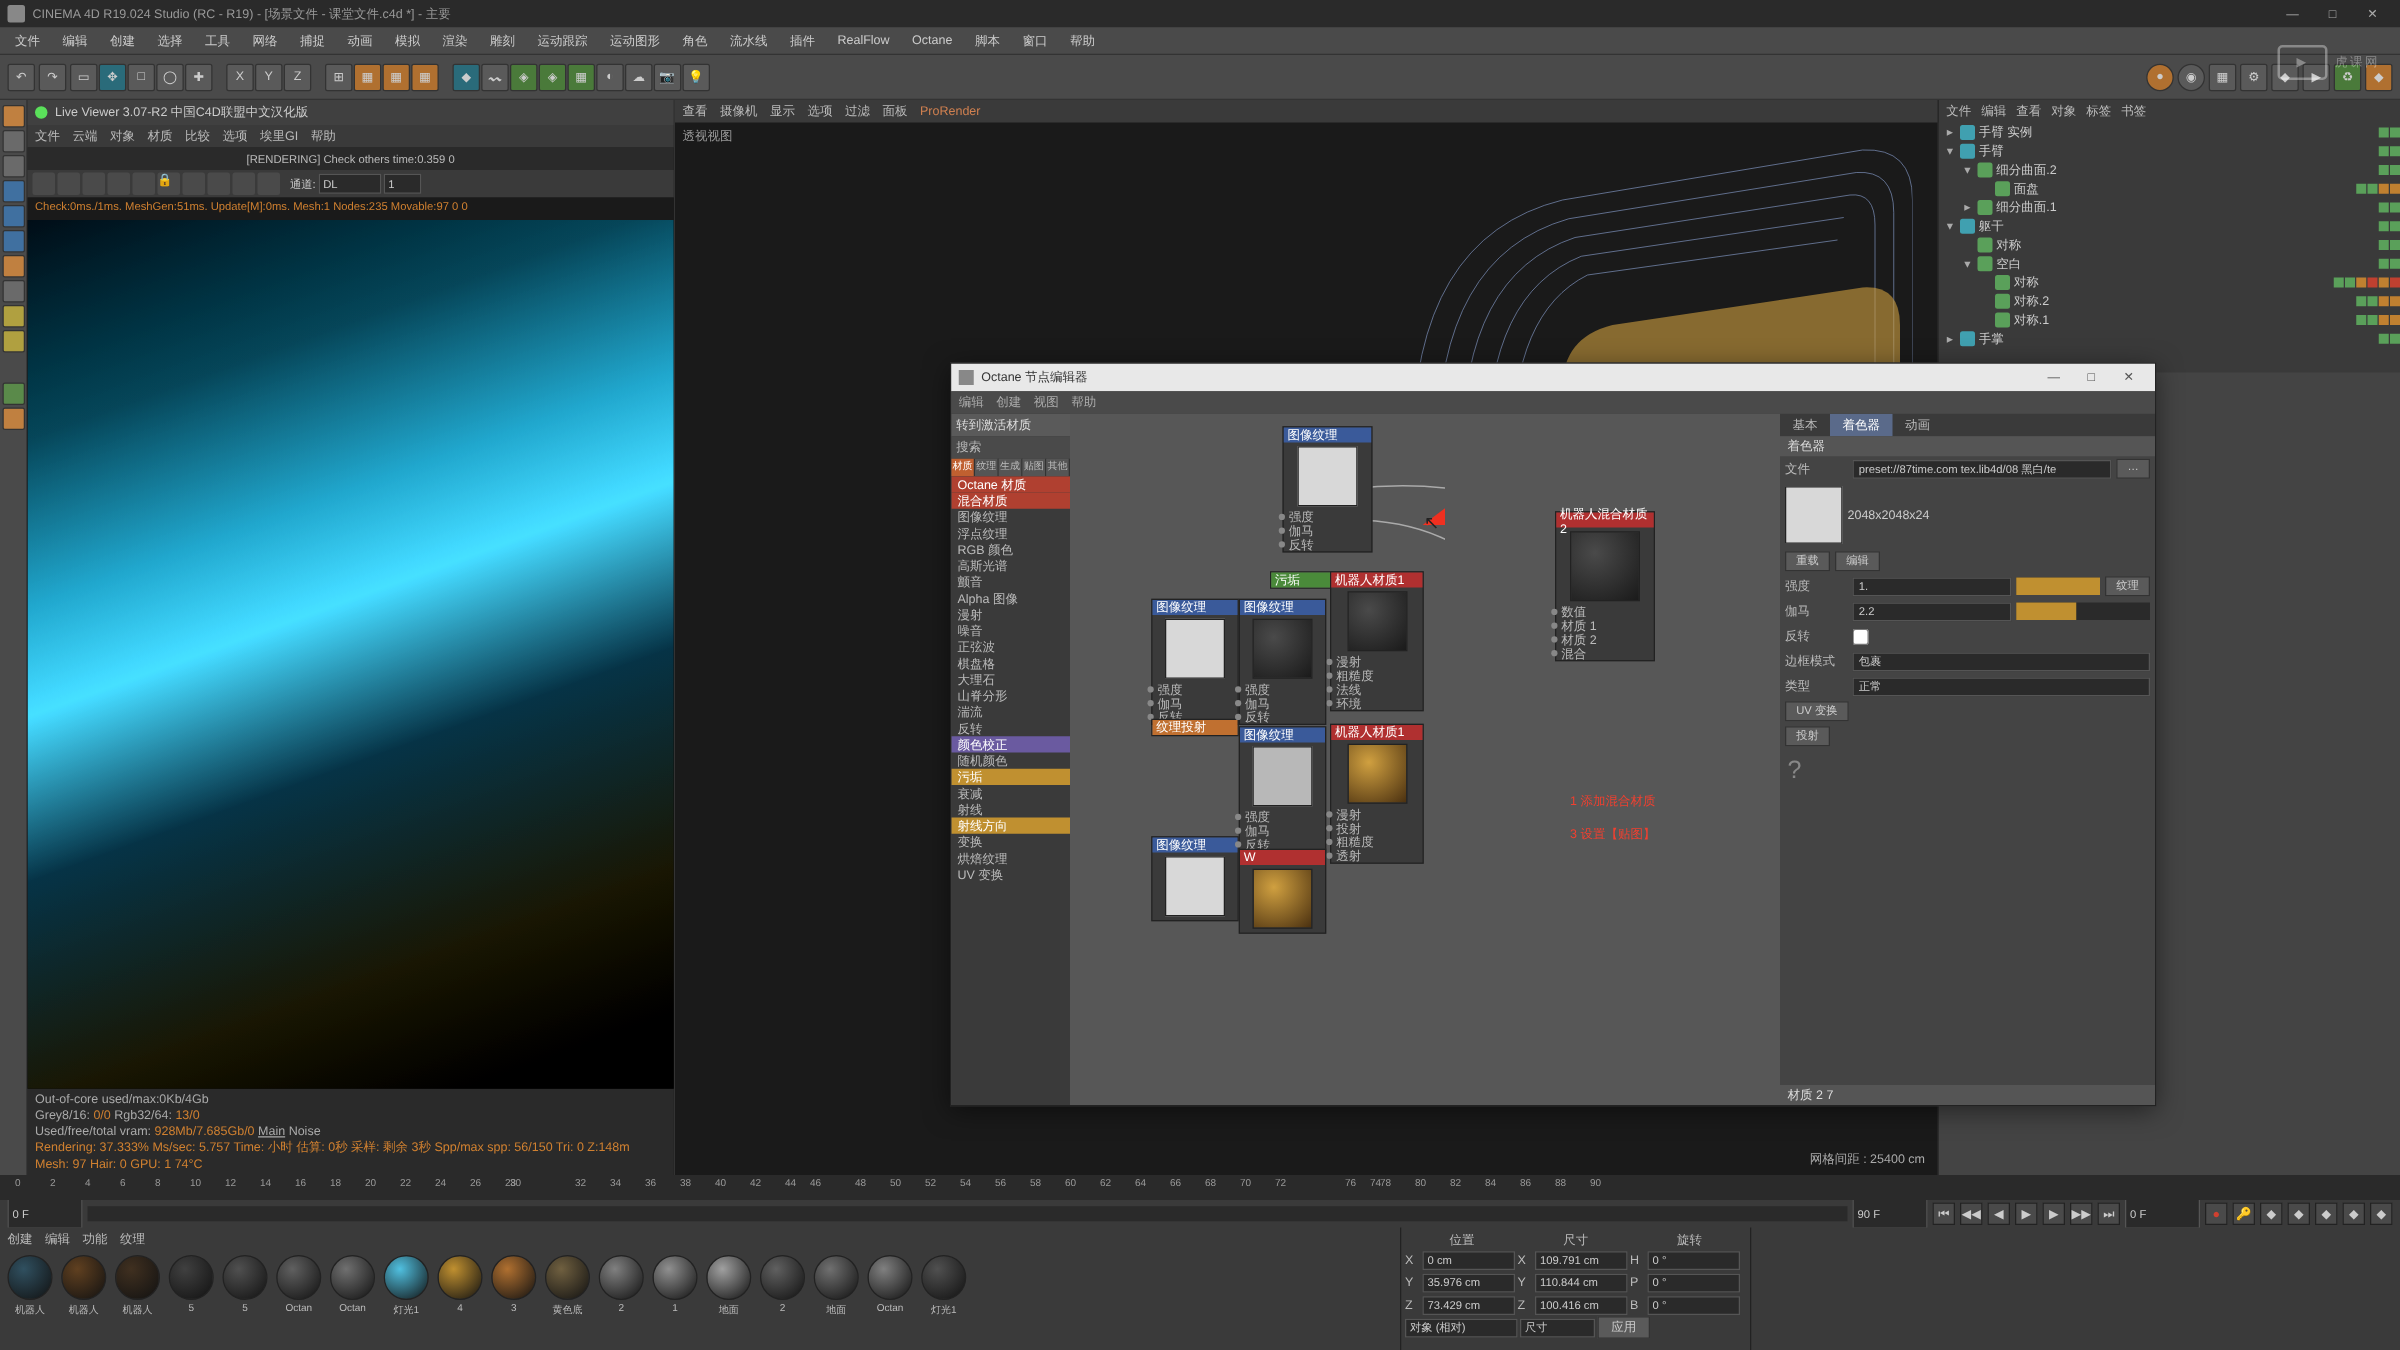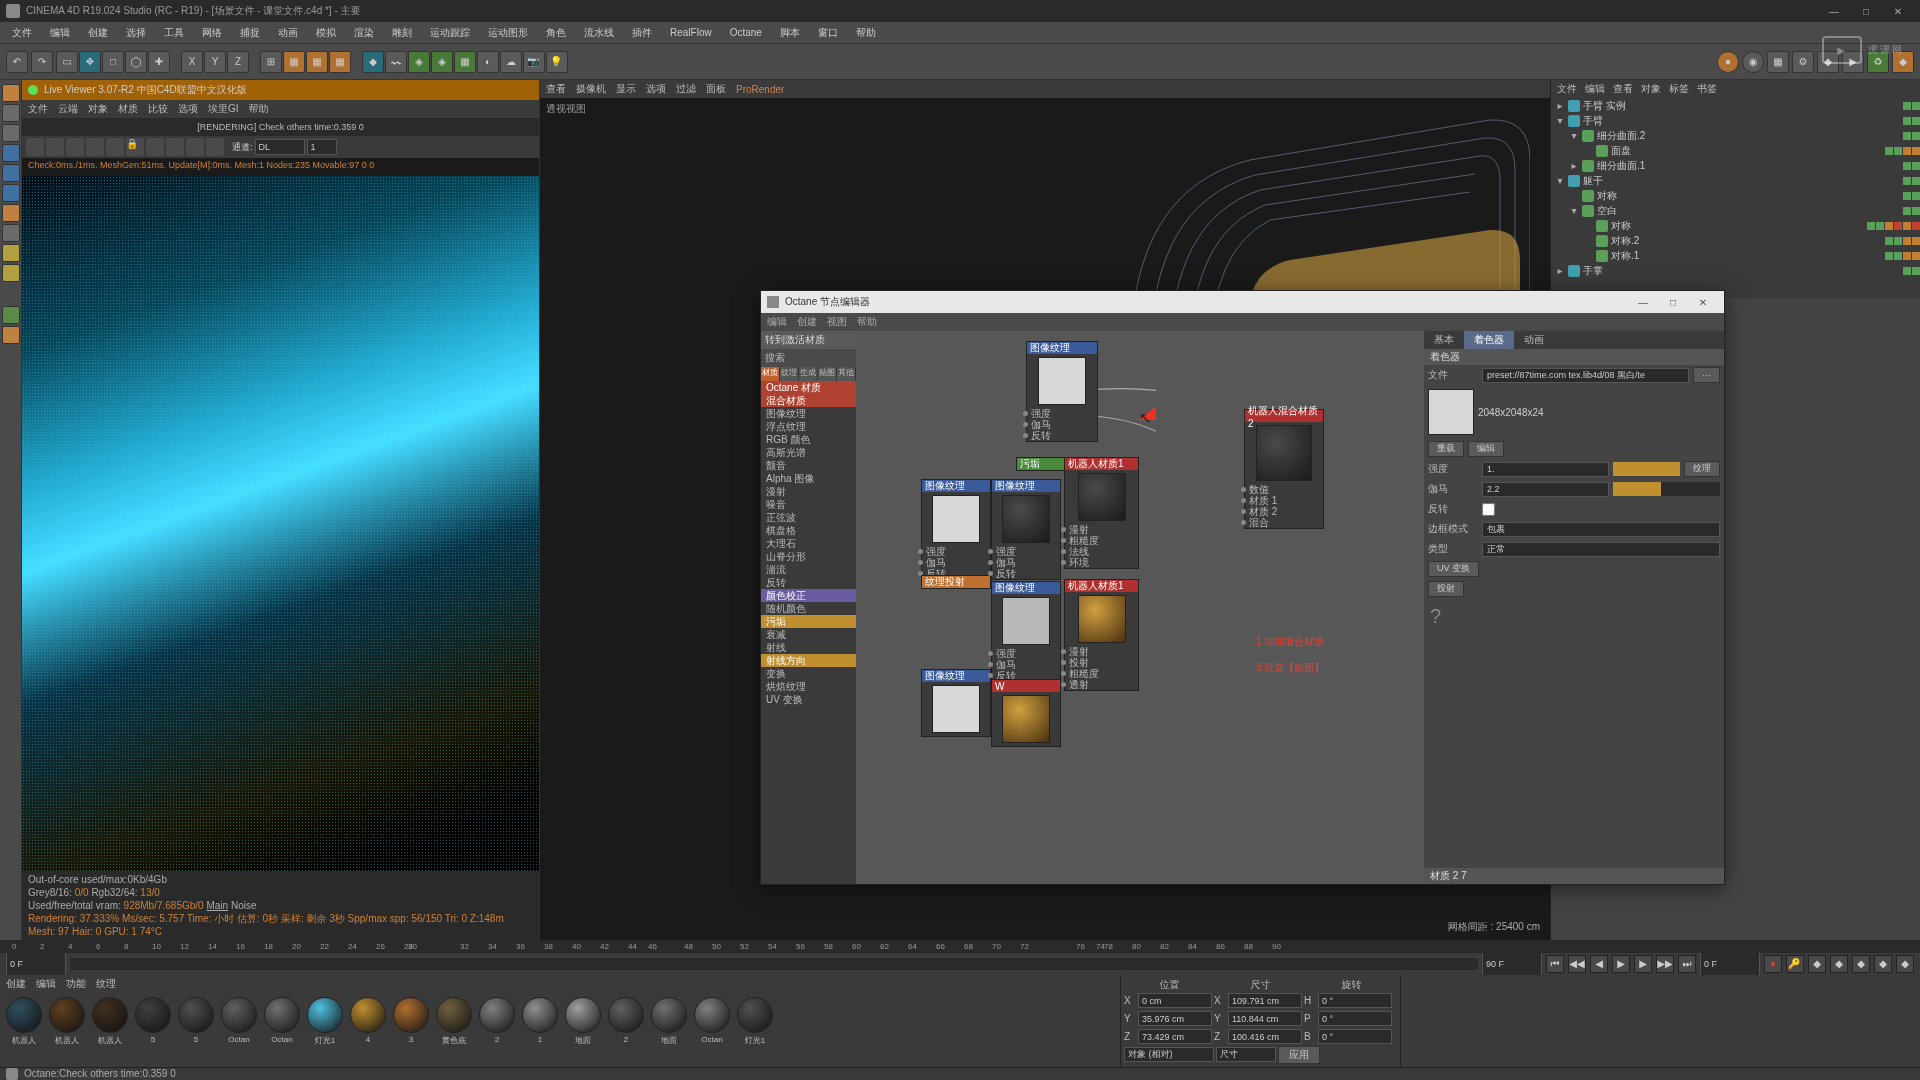--- a/index.html
+++ b/index.html
@@ -18,21 +18,21 @@
 .tbtn.green{background:#4a7a3a}
 .tbtn.orange{background:#b07030}
 .main{display:flex;height:calc(100% - 22px - 22px - 36px - 140px)}
 .leftcol{width:22px;background:#4a4a4a;display:flex;flex-direction:column;gap:2px;padding-top:4px;border-right:1px solid #333}
 .leftcol .ic{width:18px;height:18px;margin:0 auto;background:#6a6a6a;border:1px solid #333;border-radius:2px}
 .leftcol .ic.o{background:#c08040}
 .leftcol .ic.b{background:#4070a0}
 .leftcol .ic.g{background:#5a8a4a}
 .leftcol .ic.y{background:#b0a040}
 .viewer{width:518px;background:#1a1a1a;display:flex;flex-direction:column;border-right:1px solid #333}
-.lv-title{height:20px;background:#a16207;display:flex;align-items:center;padding:0 6px;color:#ccc}
+.lv-title{height:20px;background:#404040;display:flex;align-items:center;padding:0 6px;color:#ccc}
 .lv-title .dot{width:10px;height:10px;background:#5ae05a;border-radius:50%;margin-right:6px}
 .lv-menu{height:18px;background:#3a3a3a;display:flex;align-items:center;padding:0 6px;gap:10px;color:#bbb;font-size:9px}
 .lv-status{height:18px;background:#2a2a2a;display:flex;align-items:center;justify-content:center;color:#bbb;font-size:9px}
 .lv-tools{height:22px;background:#3a3a3a;display:flex;align-items:center;padding:0 4px;gap:2px}
 .lv-tools .tb{width:18px;height:18px;background:#4a4a4a;border-radius:2px}
 .lv-tools .lock{color:#f0c030}
 .lv-tools input{width:50px;height:16px;background:#2a2a2a;border:1px solid #555;color:#ccc;padding:0 3px;font-size:9px}
 .lv-info{height:18px;background:#1a1a1a;padding:2px 6px;color:#d08030;font-size:9px}
 .lv-canvas{flex:1;background:#0a0a0a;position:relative;overflow:hidden}
 .lv-img{position:absolute;inset:0;background:linear-gradient(160deg,#0a2028 0%,#1a5060 20%,#30a0c0 35%,#50d0f0 45%,#1a4050 60%,#2a2818 80%,#0a0a08 100%);filter:contrast(1.2)}
@@ -859,22 +859,18 @@
           <input value="0 °" style="">
         </div>
       <div class="cr">
         <input style="width: 90px;" value="对象 (相对)">
         <input style="width: 60px;" value="尺寸">
         <span class="abtn" style="background:#5a5a5a;border:1px solid #333;padding:1px 10px">应用</span>
       </div>
     </div>
     <div class="miscpanel"></div>
   </div>
-  <div class="statusbar">
-    <div class="sic"></div>
-    <span>Octane:Check others time:0.359   0</span>
-  </div>
 </div>
 
 <div class="watermark">
   <div class="wic">▶</div>
     <span>虎课网</span>
 </div>
 
 </body></html>

